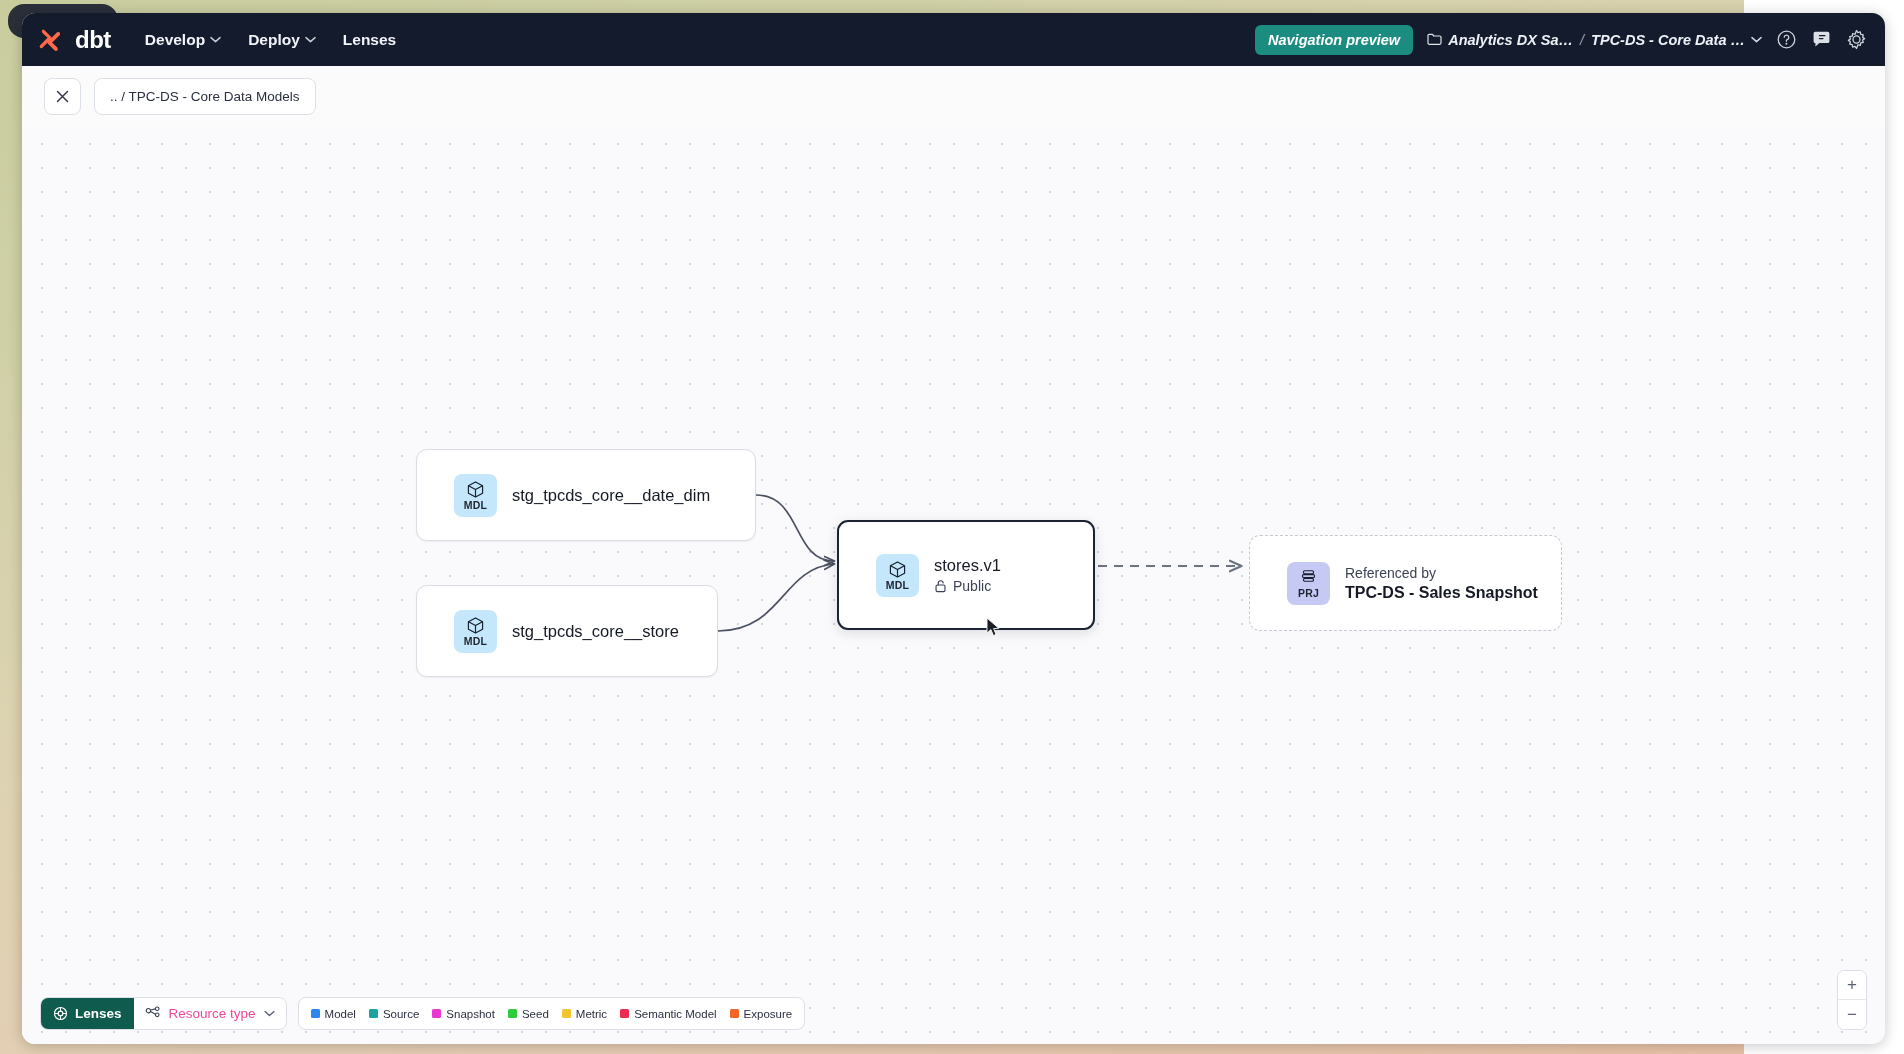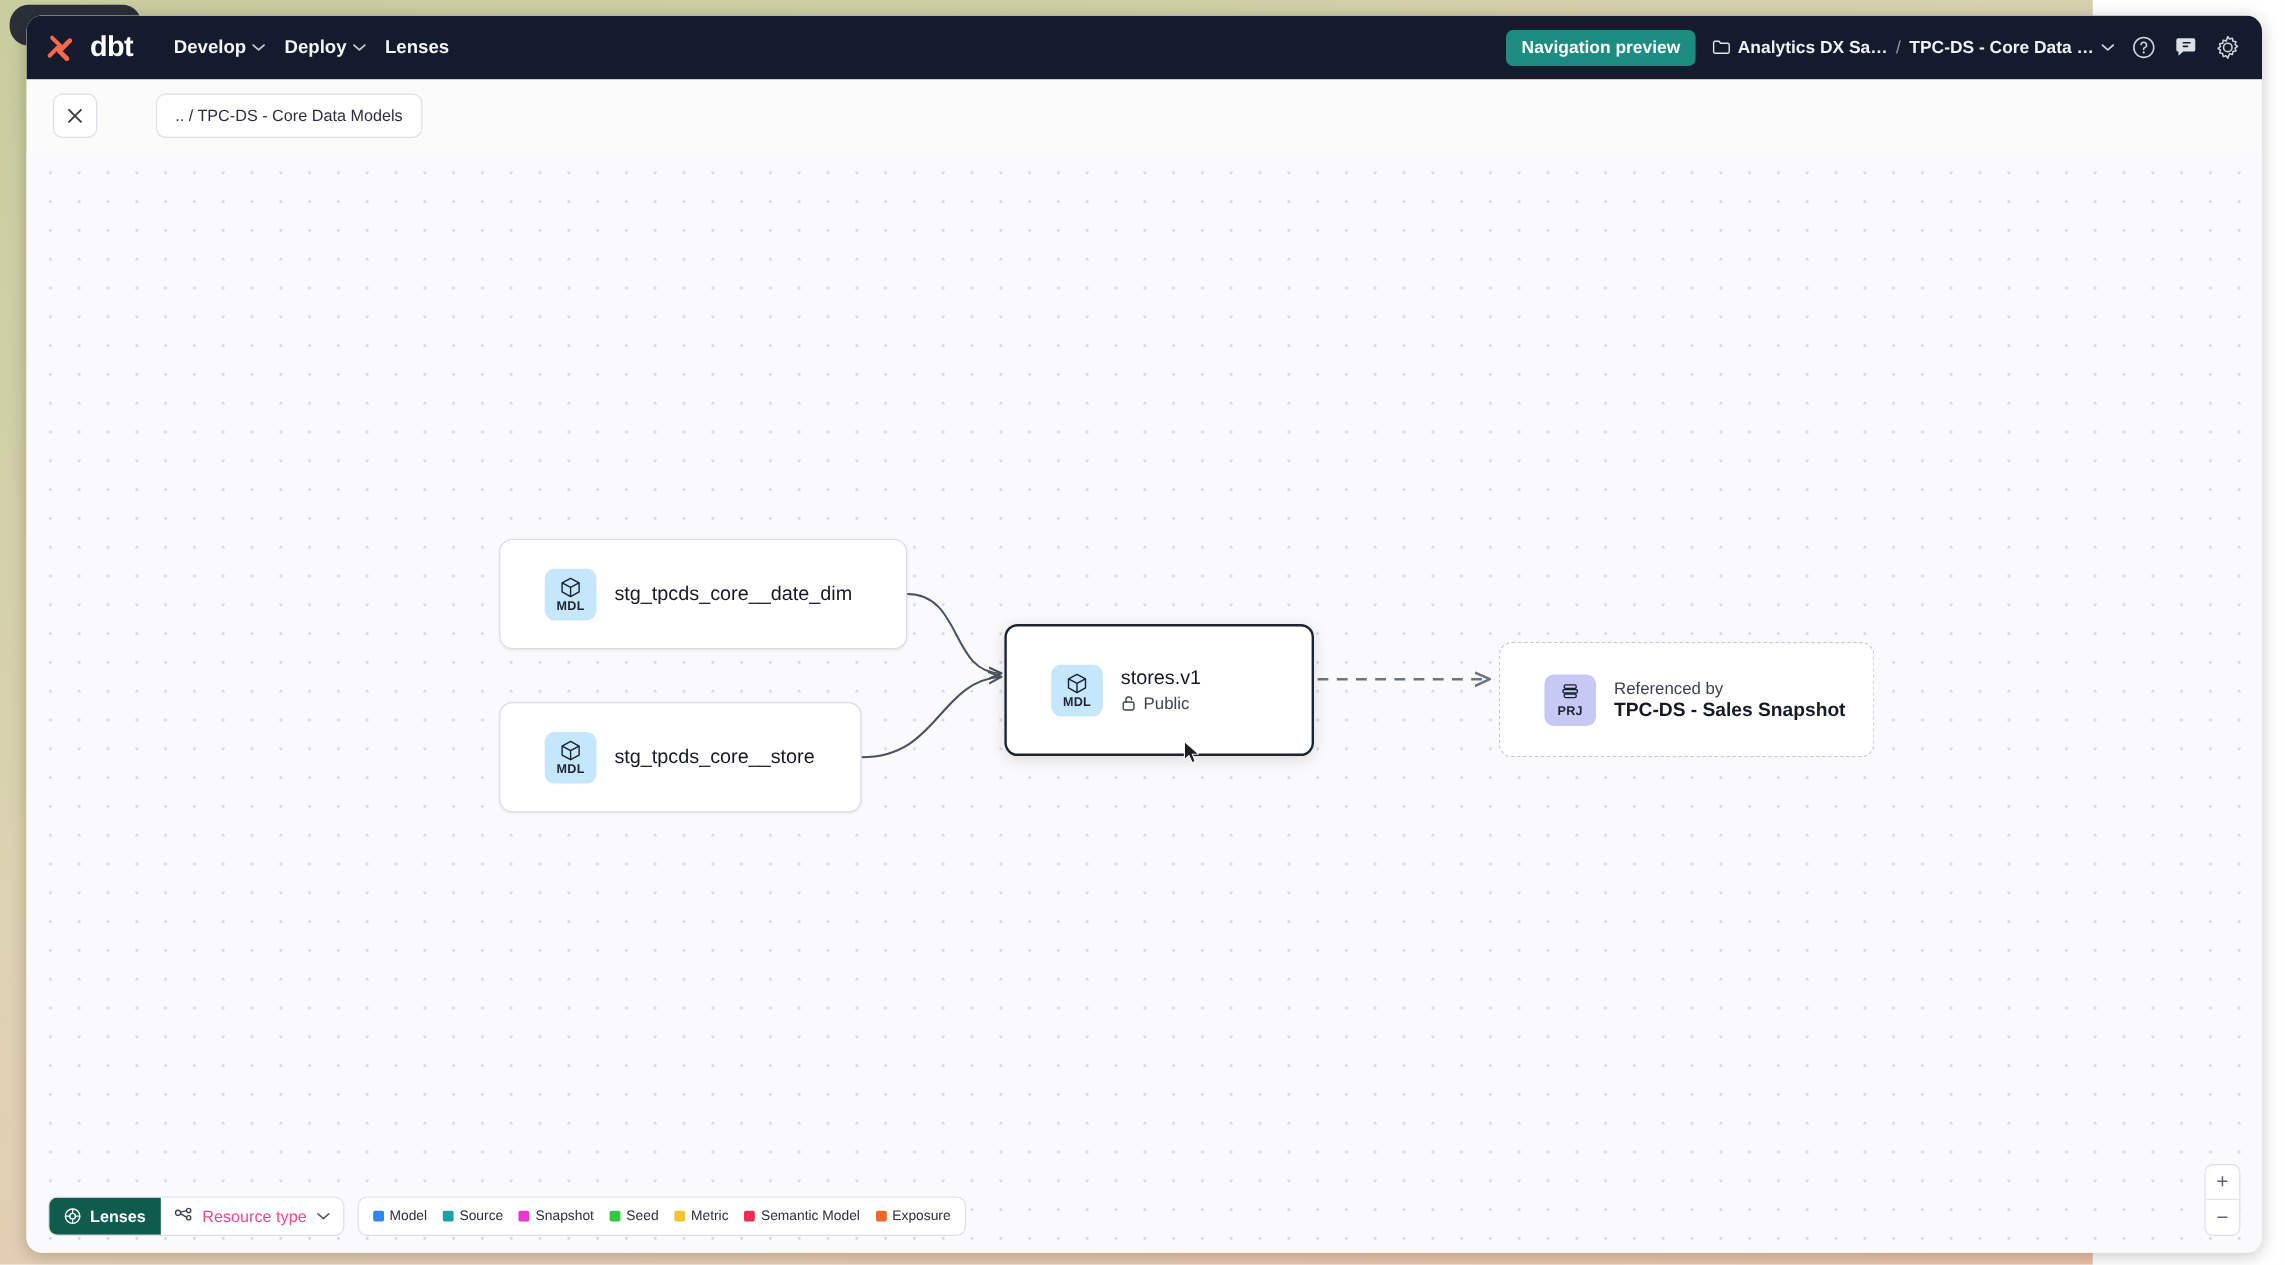--- a/index.html
+++ b/index.html
@@ -53,31 +53,31 @@
     display: flex;
     align-items: center;
     padding: 0 18px 0 14px;
     color: #fff;
     position: relative;
   }
   .brand { display: flex; align-items: center; gap: 9px; margin-right: 34px; }
   .brand-mark { width: 30px; height: 30px; }
   .brand-word { font-size: 24px; font-weight: 700; letter-spacing: -.5px; color:#fff; }
 
-  .nav-links { display: flex; align-items: center; gap: 16px; }
+  .nav-links { display: flex; align-items: center; gap: 27px; }
   .nav-link {
     font-size: 15.5px; font-weight: 600; color: #f2f4f8;
     display: flex; align-items: center; gap: 5px; cursor: pointer;
     white-space: nowrap;
   }
   .nav-link .chev { opacity: .85; }
 
   .top-right {
     margin-left: auto;
-    display: flex; align-items: center; gap: 14px;
+    display: flex; align-items: center; gap: 14px; font-style: italic;
   }
   #nav-preview-badge {
     background: #1c8b80;
     color: #fff;
     font-size: 14.5px; font-weight: 600;
     padding: 7px 13px;
     border-radius: 6px;
     cursor: pointer;
     white-space: nowrap;
   }
@@ -89,21 +89,20 @@
 
   
   #subbar {
     position: relative;
     height: 60px;
     flex: 0 0 60px;
     display: flex; align-items: center;
     padding: 0 22px;
     background: transparent;
     z-index: 3;
-    gap: 36px;
   }
   .sq-btn {
     width: 37px; height: 37px;
     border: 1px solid #dcdfe5;
     border-radius: 8px;
     background: #fff;
     display: flex; align-items: center; justify-content: center;
     cursor: pointer;
   }
   #breadcrumb-chip {

